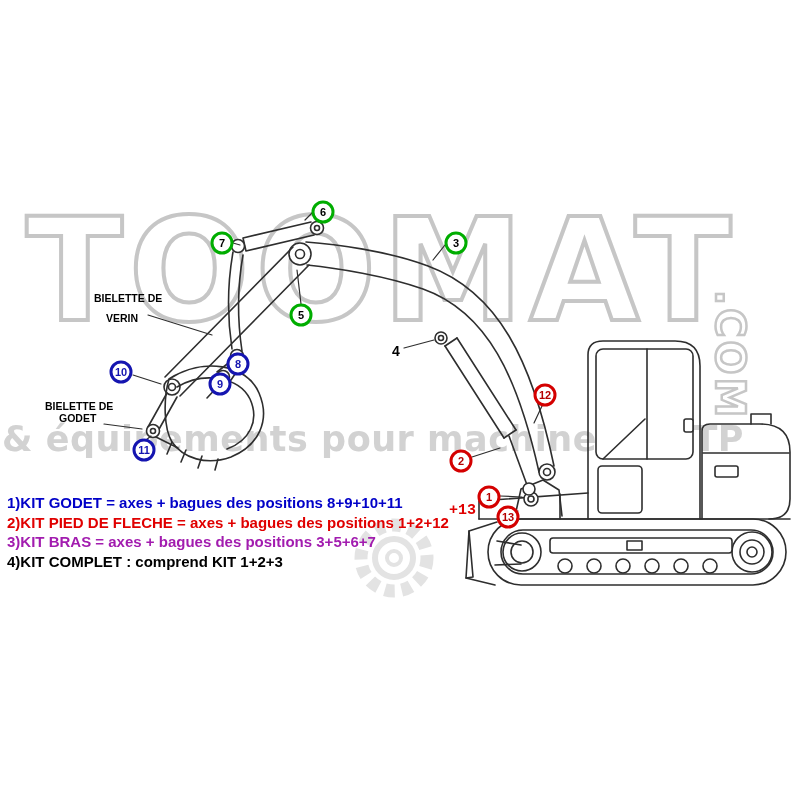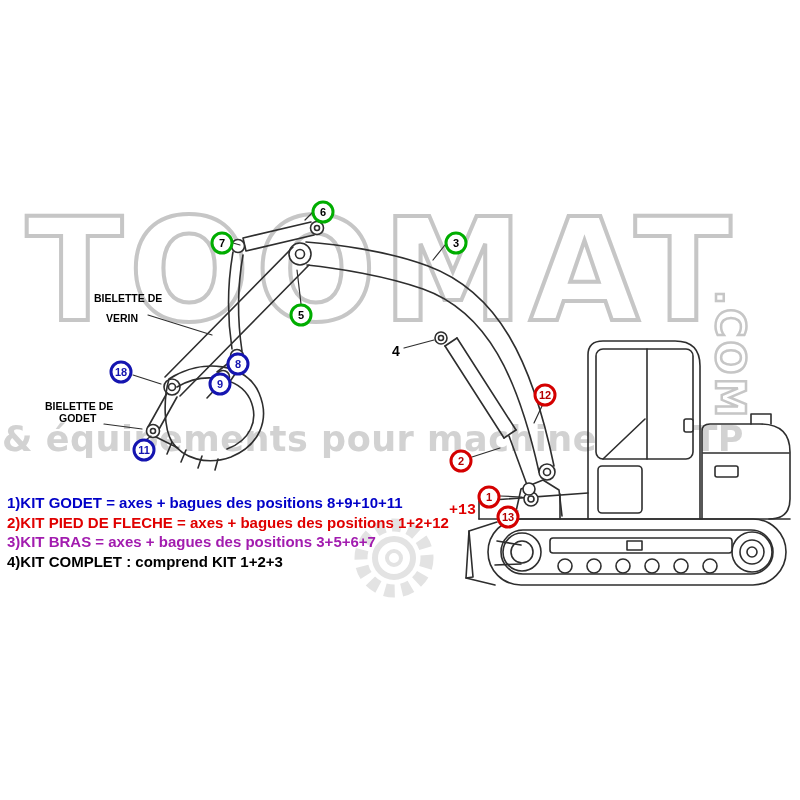--- a/index.html
+++ b/index.html
@@ -190,21 +190,21 @@
     <div>BIELETTE DE</div>
     <div class="indent2">GODET</div>
   </div>
 
   <div id="markers">
       <div class="marker" style="left: 323px; top: 212px; border-color: rgb(0, 173, 0); color: rgb(0, 0, 0);">6</div>
       <div class="marker" style="left: 222px; top: 243px; border-color: rgb(0, 173, 0); color: rgb(0, 0, 0);">7</div>
       <div class="marker" style="left: 456px; top: 243px; border-color: rgb(0, 173, 0); color: rgb(0, 0, 0);">3</div>
       <div class="marker" style="left: 301px; top: 315px; border-color: rgb(0, 173, 0); color: rgb(0, 0, 0);">5</div>
       <div class="marker plain" style="left: 396px; top: 351px;">4</div>
-      <div class="marker" style="left: 121px; top: 372px; border-color: rgb(21, 21, 176); color: rgb(21, 21, 176);">18</div>
+      <div class="marker" style="left: 121px; top: 372px; border-color: rgb(21, 21, 176); color: rgb(21, 21, 176);">10</div>
       <div class="marker" style="left: 238px; top: 364px; border-color: rgb(21, 21, 176); color: rgb(21, 21, 176);">8</div>
       <div class="marker" style="left: 220px; top: 384px; border-color: rgb(21, 21, 176); color: rgb(21, 21, 176);">9</div>
       <div class="marker" style="left: 144px; top: 450px; border-color: rgb(21, 21, 176); color: rgb(21, 21, 176);">11</div>
       <div class="marker" style="left: 545px; top: 395px; border-color: rgb(212, 0, 0); color: rgb(180, 0, 0);">12</div>
       <div class="marker" style="left: 461px; top: 461px; border-color: rgb(212, 0, 0); color: rgb(180, 0, 0);">2</div>
       <div class="marker" style="left: 489px; top: 497px; border-color: rgb(212, 0, 0); color: rgb(180, 0, 0);">1</div>
       <div class="marker" style="left: 508px; top: 517px; border-color: rgb(212, 0, 0); color: rgb(180, 0, 0);">13</div>
     </div>
 
   <div id="legend">

